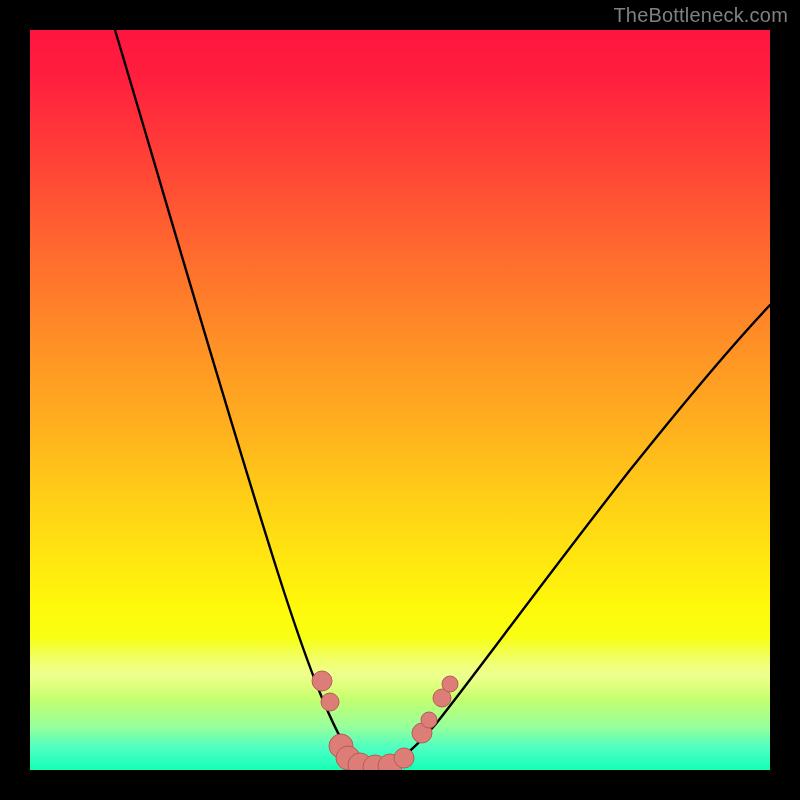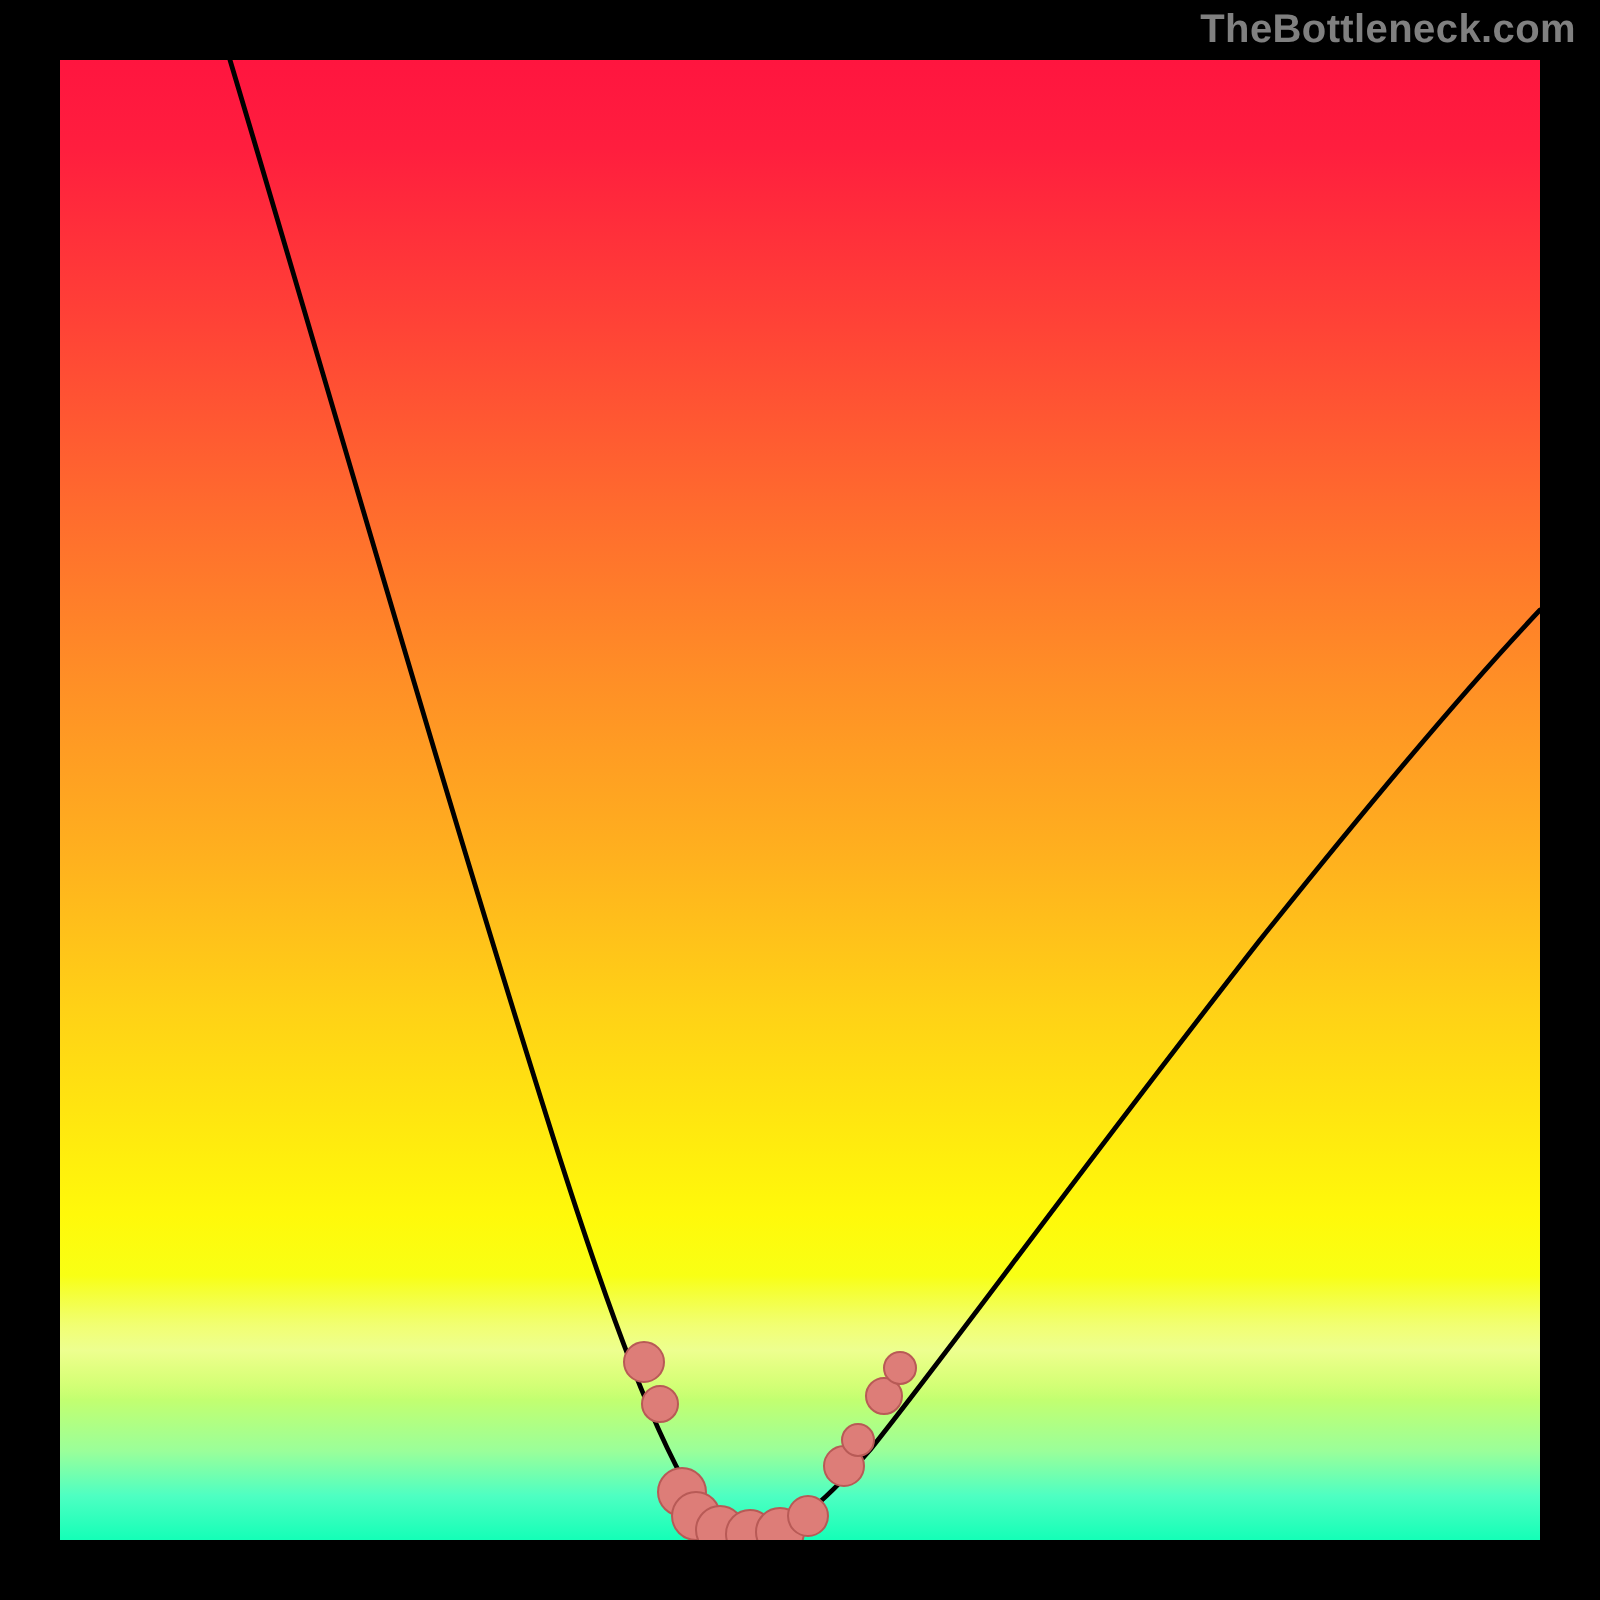--- a/index.html
+++ b/index.html
@@ -64,21 +64,21 @@
     width: 740px;
     height: 740px;
     pointer-events: none;
   }
   .watermark {
     position: absolute;
     top: 4px;
     right: 12px;
     color: #808080;
     font-size: 20px;
-    font-weight: 700;
+    font-weight: 400;
     letter-spacing: 0.2px;
     user-select: none;
   }
 </style>
 </head>
 <body>
 
 <div class="stage">
 
   <div class="plot-area"></div>

